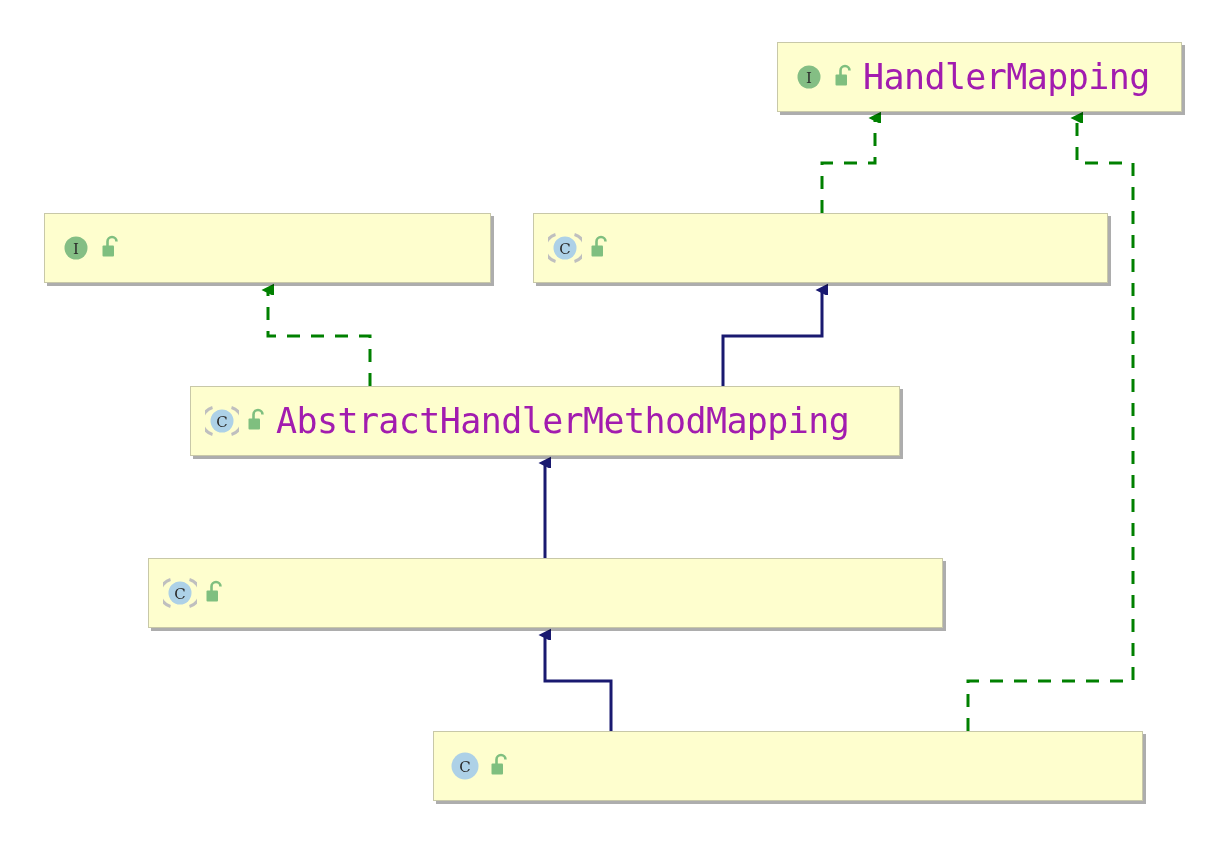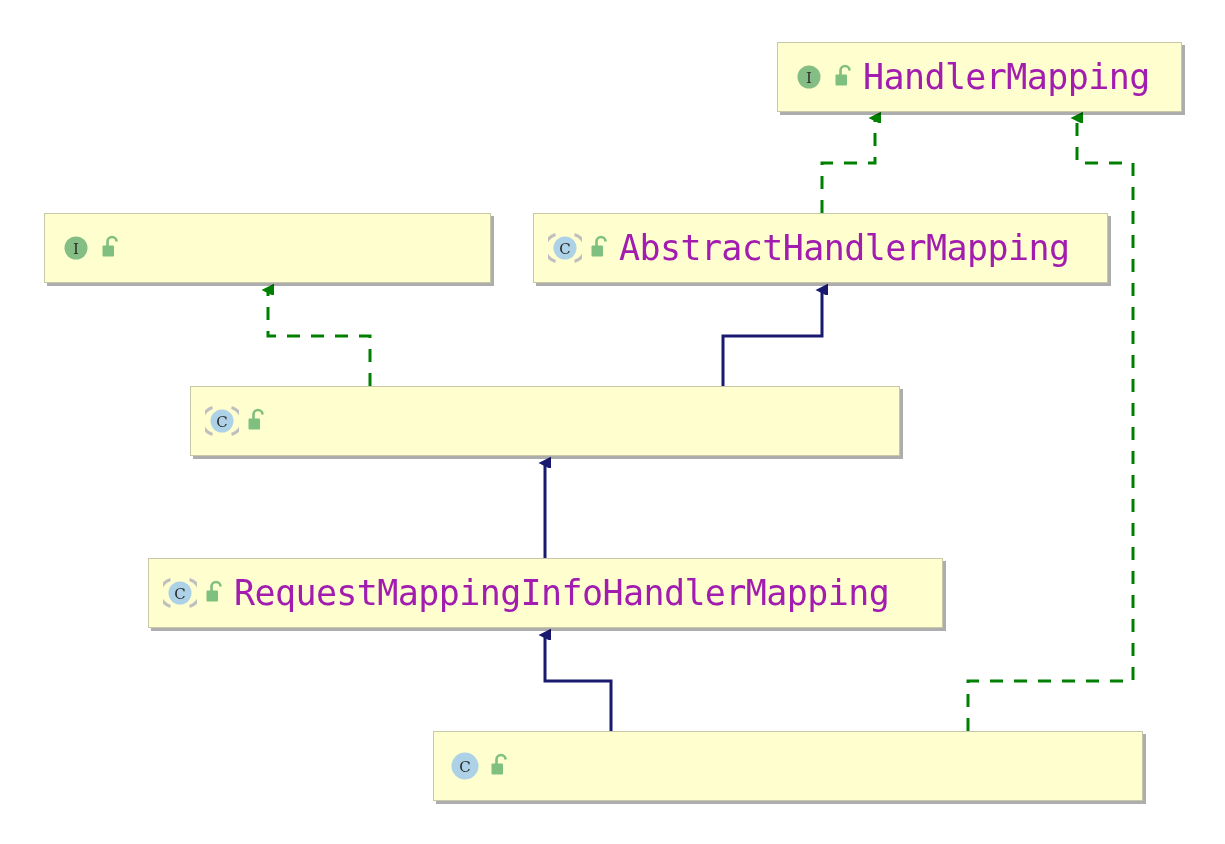--- a/index.html
+++ b/index.html
@@ -119,50 +119,49 @@
             <path d="M 7.5 3.5 A 14 14 0 0 0 7.5 30.5" stroke="#BFBFBF" stroke-width="3" fill="none"></path>
             <path d="M 26.5 3.5 A 14 14 0 0 1 26.5 30.5" stroke="#BFBFBF" stroke-width="3" fill="none"></path>
             <circle cx="17" cy="17" r="11.5" fill="#ADD1E7"></circle>
             <text x="17" y="22.5" text-anchor="middle" font-family="&quot;DejaVu Serif&quot;, serif" font-size="15" fill="#2B2B2B">C</text>
           </svg>
           <svg class="lock-icon" width="22" height="26" viewBox="0 0 22 26">
             <path d="M 7.5 11 L 7.5 6.5 A 4.3 4.3 0 0 1 16.5 6.5" stroke="#7FBF7F" stroke-width="2.6" fill="none"></path>
             <rect x="2.5" y="10.5" width="11.5" height="11" rx="1" fill="#7FBF7F"></rect>
           </svg>
         </span>
-        <span class="label">AbstractHandlerMapping</span>
       </div>
       <div class="node" style="left: 190px; top: 386px; width: 710px; height: 70px;">
         <span class="icons">
           <svg class="stereo-icon" width="34" height="34" viewBox="0 0 34 34">
             <path d="M 7.5 3.5 A 14 14 0 0 0 7.5 30.5" stroke="#BFBFBF" stroke-width="3" fill="none"></path>
             <path d="M 26.5 3.5 A 14 14 0 0 1 26.5 30.5" stroke="#BFBFBF" stroke-width="3" fill="none"></path>
             <circle cx="17" cy="17" r="11.5" fill="#ADD1E7"></circle>
             <text x="17" y="22.5" text-anchor="middle" font-family="&quot;DejaVu Serif&quot;, serif" font-size="15" fill="#2B2B2B">C</text>
           </svg>
           <svg class="lock-icon" width="22" height="26" viewBox="0 0 22 26">
             <path d="M 7.5 11 L 7.5 6.5 A 4.3 4.3 0 0 1 16.5 6.5" stroke="#7FBF7F" stroke-width="2.6" fill="none"></path>
             <rect x="2.5" y="10.5" width="11.5" height="11" rx="1" fill="#7FBF7F"></rect>
           </svg>
         </span>
+        <span class="label">AbstractHandlerMethodMapping</span>
       </div>
       <div class="node" style="left: 148px; top: 558px; width: 795px; height: 70px;">
         <span class="icons">
           <svg class="stereo-icon" width="34" height="34" viewBox="0 0 34 34">
             <path d="M 7.5 3.5 A 14 14 0 0 0 7.5 30.5" stroke="#BFBFBF" stroke-width="3" fill="none"></path>
             <path d="M 26.5 3.5 A 14 14 0 0 1 26.5 30.5" stroke="#BFBFBF" stroke-width="3" fill="none"></path>
             <circle cx="17" cy="17" r="11.5" fill="#ADD1E7"></circle>
             <text x="17" y="22.5" text-anchor="middle" font-family="&quot;DejaVu Serif&quot;, serif" font-size="15" fill="#2B2B2B">C</text>
           </svg>
           <svg class="lock-icon" width="22" height="26" viewBox="0 0 22 26">
             <path d="M 7.5 11 L 7.5 6.5 A 4.3 4.3 0 0 1 16.5 6.5" stroke="#7FBF7F" stroke-width="2.6" fill="none"></path>
             <rect x="2.5" y="10.5" width="11.5" height="11" rx="1" fill="#7FBF7F"></rect>
           </svg>
         </span>
-        <span class="label">RequestMappingInfoHandlerMapping</span>
       </div>
       <div class="node" style="left: 433px; top: 731px; width: 710px; height: 70px;">
         <span class="icons">
           <svg class="stereo-icon" width="34" height="34" viewBox="0 0 34 34">
             <circle cx="17" cy="17" r="13.5" fill="#ADD1E7"></circle>
             <text x="17" y="22.5" text-anchor="middle" font-family="&quot;DejaVu Serif&quot;, serif" font-size="15" fill="#2B2B2B">C</text>
           </svg>
           <svg class="lock-icon" width="22" height="26" viewBox="0 0 22 26">
             <path d="M 7.5 11 L 7.5 6.5 A 4.3 4.3 0 0 1 16.5 6.5" stroke="#7FBF7F" stroke-width="2.6" fill="none"></path>
             <rect x="2.5" y="10.5" width="11.5" height="11" rx="1" fill="#7FBF7F"></rect>

